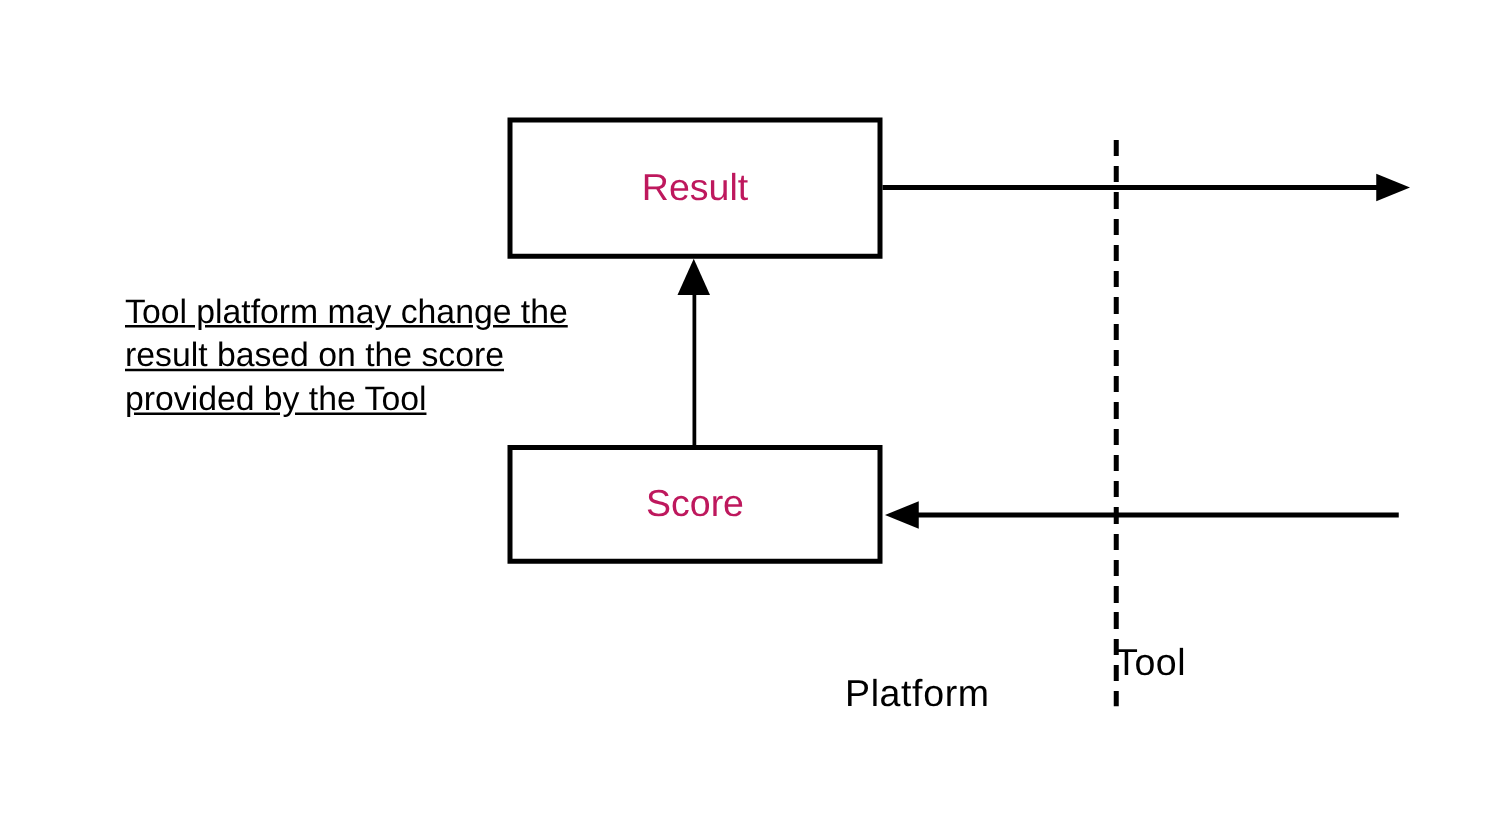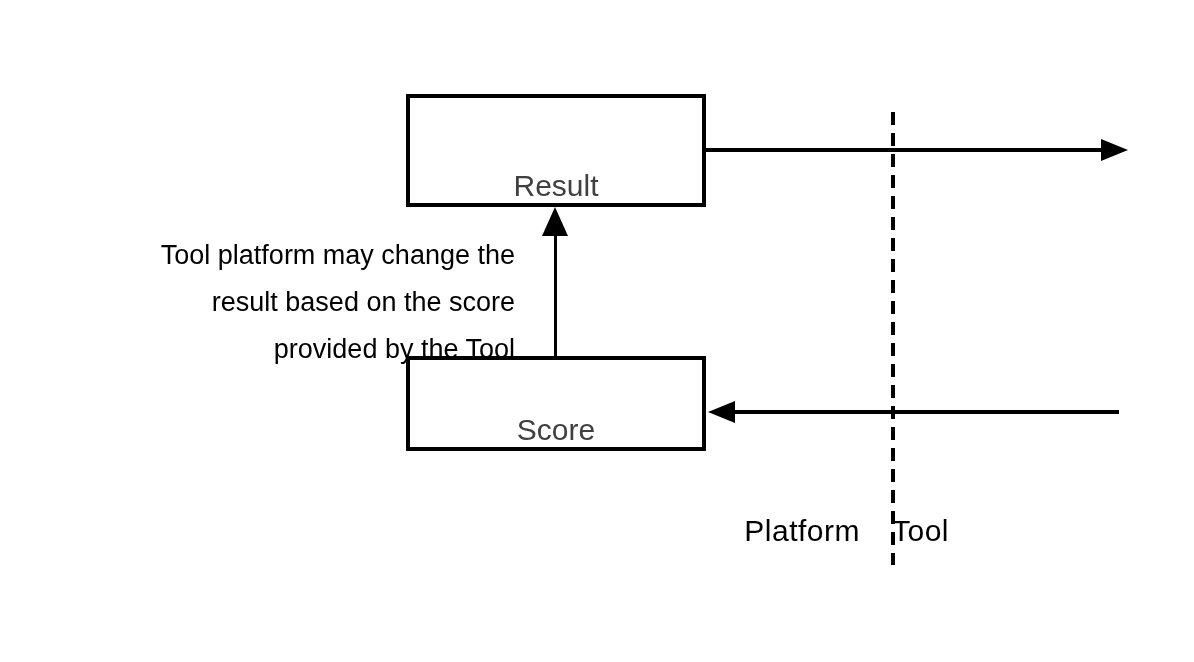--- a/index.html
+++ b/index.html
@@ -15,24 +15,24 @@
     background: #ffffff;
     overflow: hidden;
     color: #000000;
   }
   .node {
     position: absolute;
     box-sizing: border-box;
     border: 4px solid #000000;
     background: #ffffff;
     display: flex;
-    align-items: flex-end;
+    align-items: center;
     justify-content: center;
     font-size: 30px;
-    color: #404040;
+    color: #be185d;
   }
   .node-result { left: 406px; top: 94px;  width: 300px; height: 113px; }
   .node-score  { left: 406px; top: 356px; width: 300px; height: 95px; }
 
   .hline {
     position: absolute;
     height: 4px;
     background: #000000;
   }
   .vline {
@@ -78,37 +78,38 @@
     white-space: pre-line;
     color: #000000;
   }
   .arrow-label-get  { left: 752px; top: 83px; }
   .arrow-label-post { left: 752px; top: 345px; }
 
   .annotation {
     position: absolute;
     left: 100px; top: 232px;
     width: 415px;
-    text-align: right;
+    text-align: left;
     font-size: 27px;
-    line-height: 47px;
+    line-height: 35px;
     white-space: pre-line;
     color: #000000;
+    text-decoration: underline;
   }
   .boundary-label {
     position: absolute;
     top: 513px;
     font-size: 30px;
     line-height: 36px;
     letter-spacing: 0.5px;
     color: #000000;
   }
   .boundary-label-platform {
-    left: 616px; width: 244px;
-    text-align: right;
+    left: 676px; width: 244px;
+    margin-top: 25px;
   }
   .boundary-label-tool {
     left: 892px;
     text-align: center;
   }
 </style>
 </head>
 <body>
 
 <div class="canvas">

